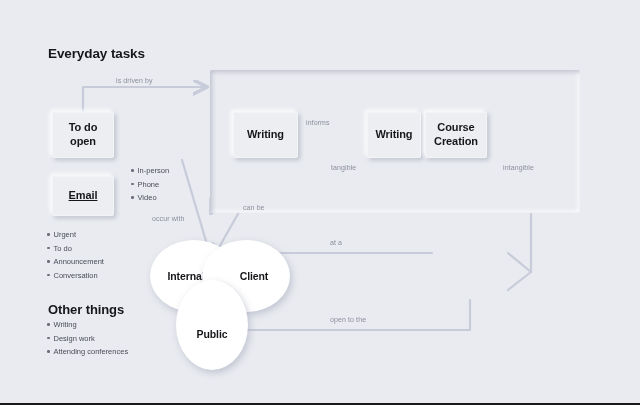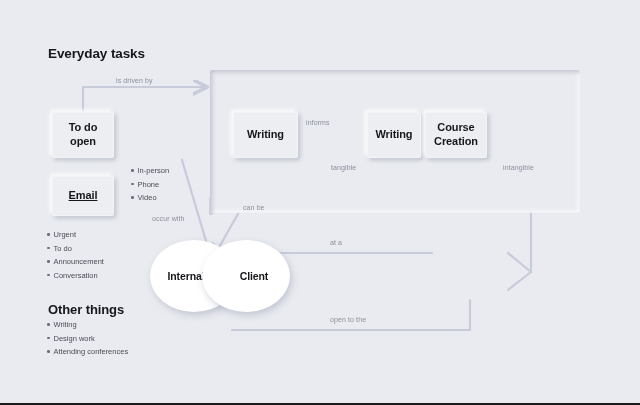--- a/index.html
+++ b/index.html
@@ -181,20 +181,23 @@
 
 
 
 
   <div class="venn-circle venn-label-internal" style="left:150px; top:240px;">
     <span>Internal</span>
   </div>
   <div class="venn-circle venn-label-client" style="left:202px; top:240px;">
     <span>Client</span>
   </div>
+  <div class="venn-circle venn-label-public" style="left:176px; top:280px;">
+    <span>Public</span>
+  </div>
 
   <div class="edge-label" style="left:116px; top:77px;">is driven by</div>
   <div class="edge-label" style="left:306px; top:119px;">informs</div>
   <div class="edge-label" style="left:331px; top:164px;">tangible</div>
   <div class="edge-label" style="left:503px; top:164px;">intangible</div>
   <div class="edge-label" style="left:243px; top:204px;">can be</div>
   <div class="edge-label" style="left:152px; top:215px;">occur with</div>
   <div class="edge-label" style="left:330px; top:239px;">at a</div>
   <div class="edge-label" style="left:330px; top:316px;">open to the</div>
 

